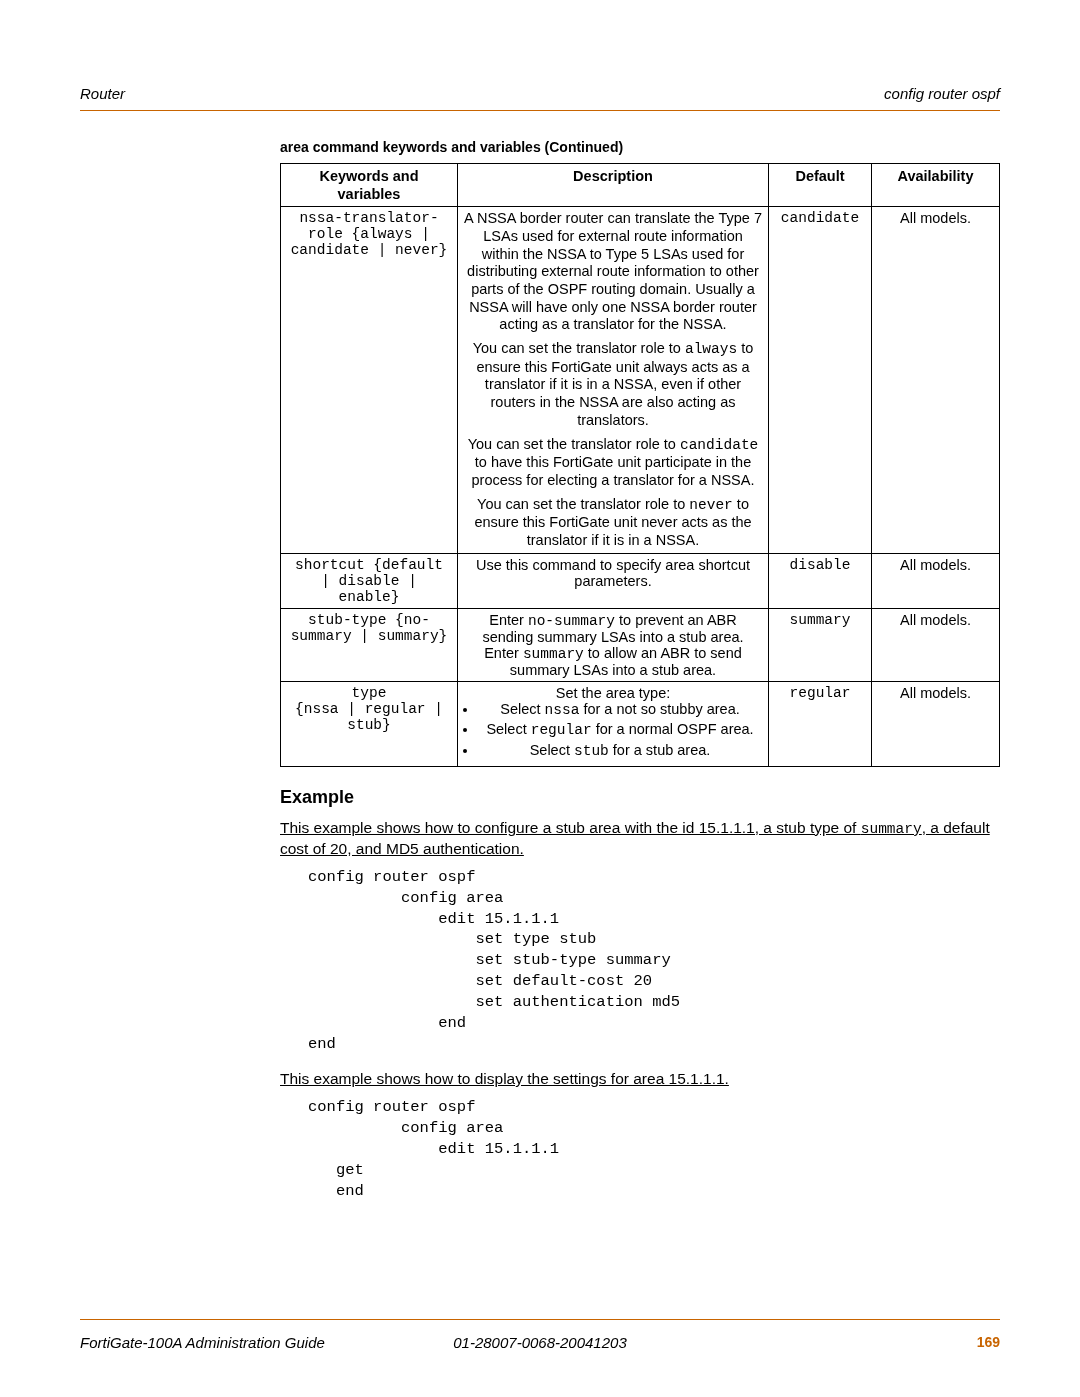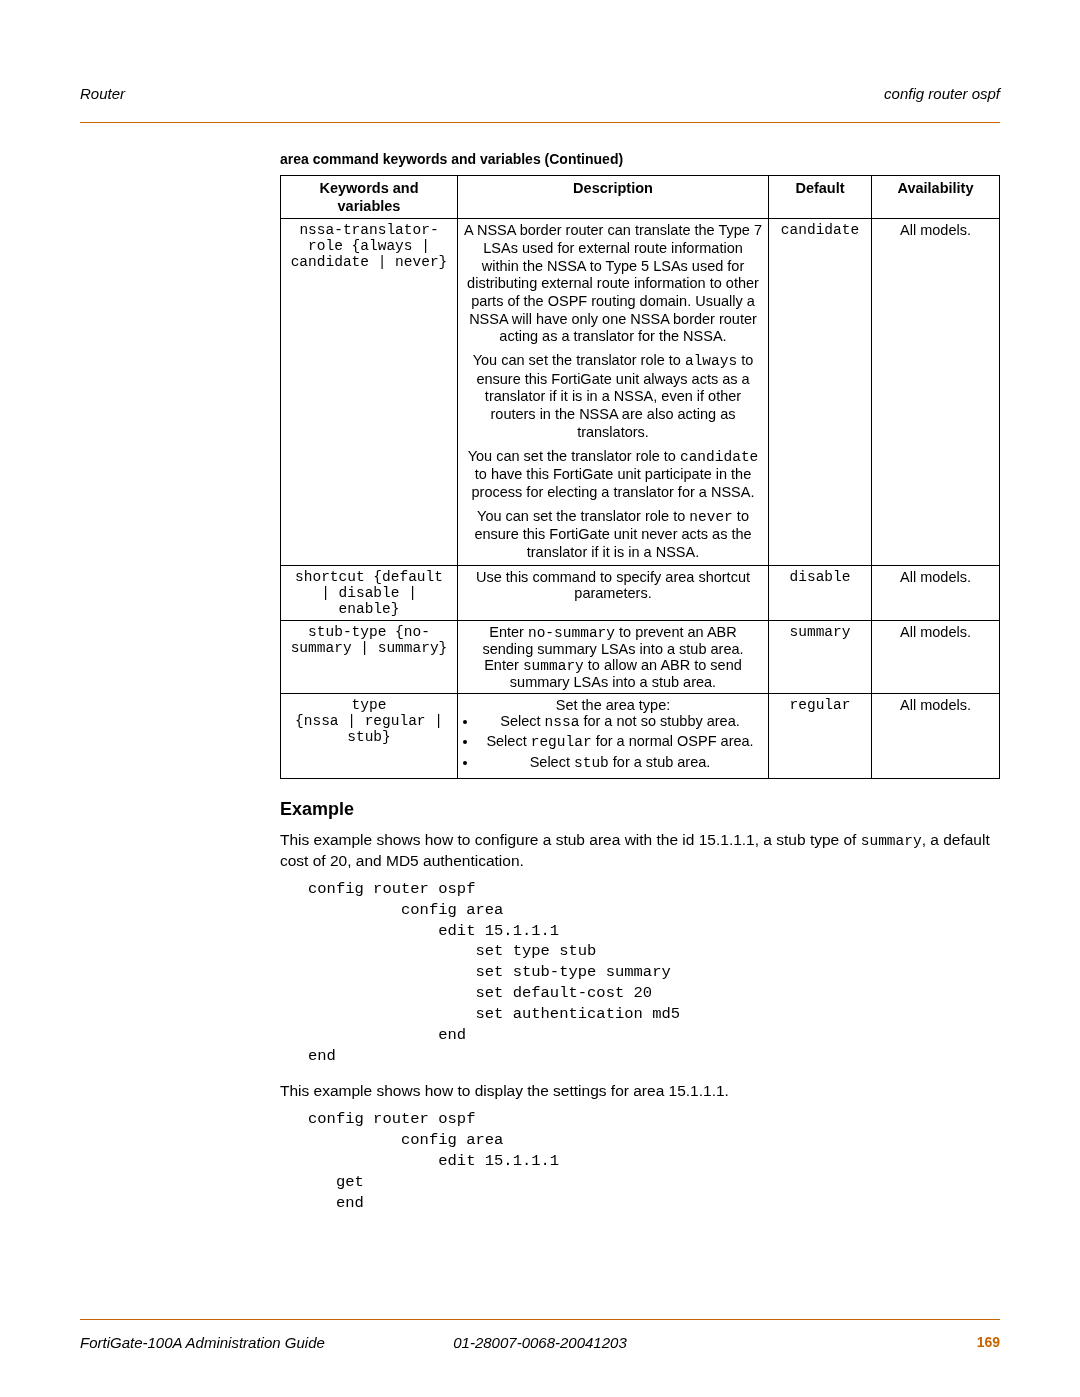--- a/index.html
+++ b/index.html
@@ -15,21 +15,21 @@
     height: 1397px;
     position: relative;
     box-sizing: border-box;
     padding: 85px 80px 40px 80px;
   }
   .header-row {
     display: flex;
     justify-content: space-between;
     font-style: italic;
     font-size: 15px;
-    padding-bottom: 20px;
+    padding-bottom: 8px;
     border-bottom: 1px solid #c86400;
     margin-bottom: 28px;
   }
   .content {
     margin-left: 200px;
   }
   .section-title {
     font-weight: bold;
     font-size: 14px;
     margin-bottom: 8px;
@@ -71,20 +71,21 @@
   .example-h {
     font-weight: bold;
     font-size: 18px;
     margin-top: 20px;
     margin-bottom: 10px;
   }
   .body-para {
     font-size: 15.5px;
     line-height: 1.3;
     margin-bottom: 8px;
+    text-decoration: underline;
   }
   pre.code {
     font-family: "Courier New", Courier, monospace;
     font-size: 15.5px;
     margin: 6px 0 14px 28px;
     line-height: 1.35;
     white-space: pre;
   }
   .footer-row {
     position: absolute;

